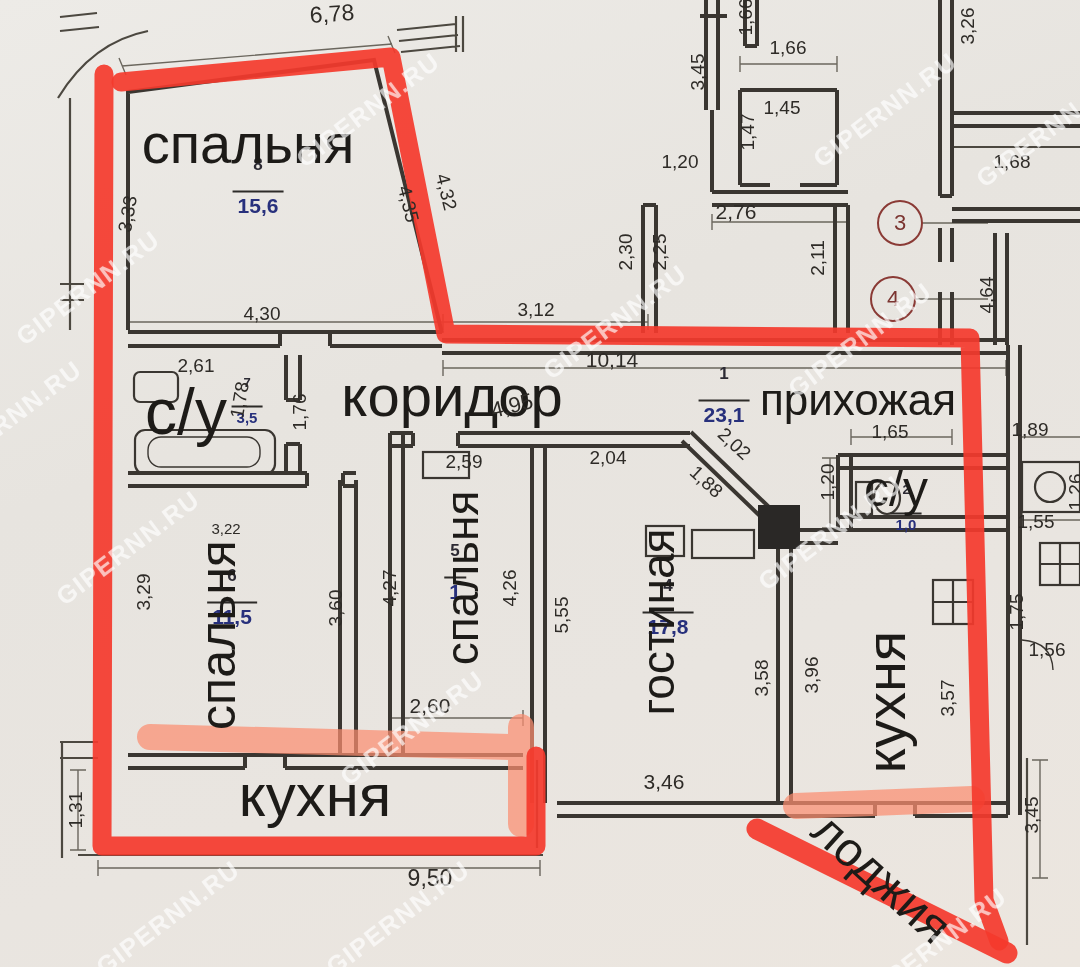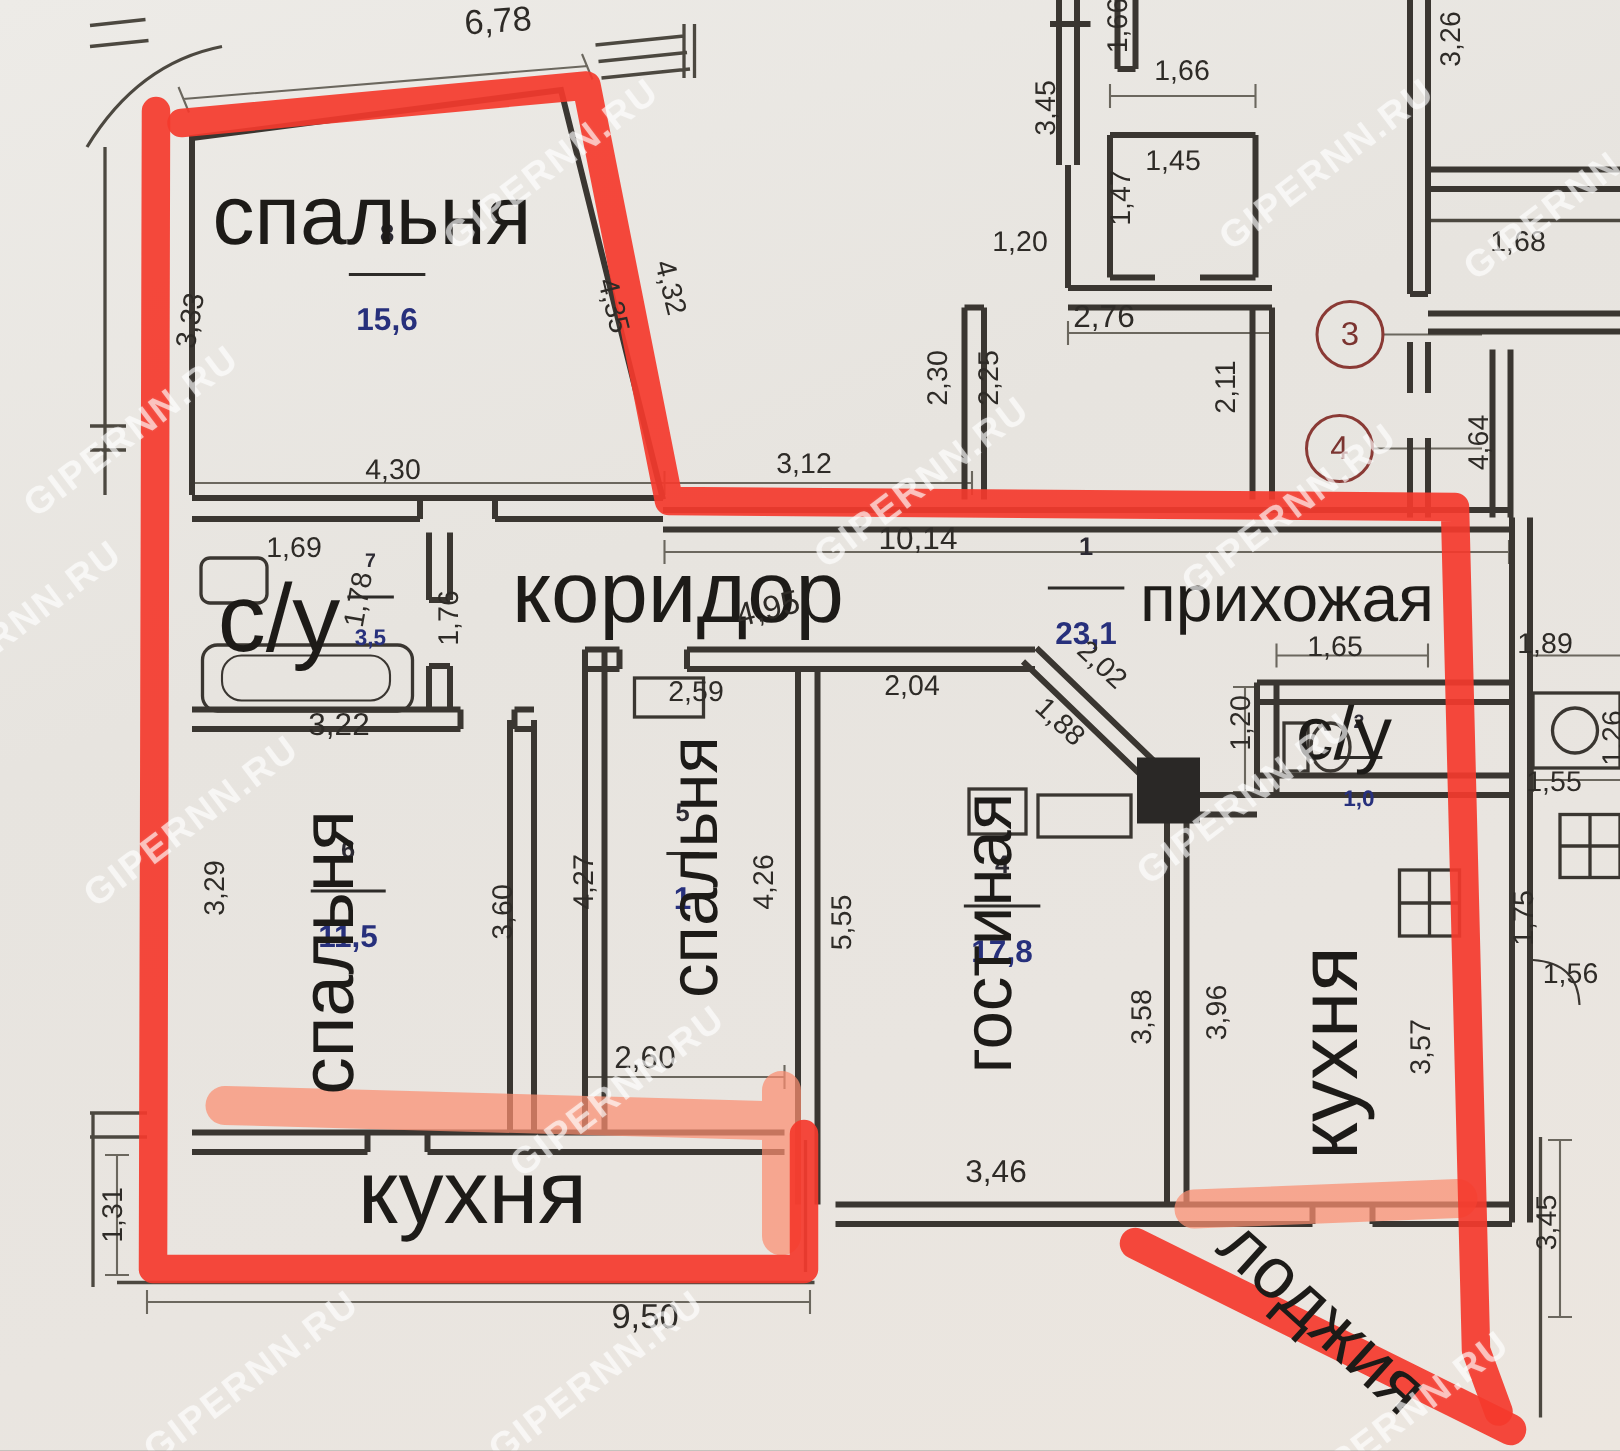--- a/index.html
+++ b/index.html
@@ -14,21 +14,21 @@
   .r80{transform:translate(-50%,-50%) rotate(-80deg);}
   .r76{transform:translate(-50%,-50%) rotate(76deg);}
   .r43{transform:translate(-50%,-50%) rotate(43deg);}
   .rm15{transform:translate(-50%,-50%) rotate(-14deg);}
   .rm4{transform:translate(-50%,-50%) rotate(-4deg);}
   .r42{transform:translate(-50%,-50%) rotate(42deg);}
   .room{color:#1d1b18;letter-spacing:0;}
   .frac{position:absolute;transform:translate(-50%,-50%);display:flex;flex-direction:column;
     align-items:center;line-height:1.05;}
   .fnum{font:bold 17px "Liberation Sans",sans-serif;color:#2c2a33;padding:0 8px;}
-  .fden{font:bold 21px "Liberation Sans",sans-serif;color:#27307c;border-top:2.5px solid #2d2b28;padding:18px 5px 0;margin-top:16px;}
+  .fden{font:bold 21px "Liberation Sans",sans-serif;color:#27307c;border-top:2.5px solid #2d2b28;padding:1px 5px 0;margin-top:16px;}
   .frac.small .fnum{font-size:13px;padding:0 5px;}
   .frac.small .fden{font-size:15px;}
   .marker{position:absolute;transform:translate(-50%,-50%);width:42px;height:42px;border:2.5px solid #8a3a35;
     border-radius:50%;display:flex;align-items:center;justify-content:center;
     font:22px "Liberation Sans",sans-serif;color:#7b3430;background:rgba(236,233,228,.2);}
   .wm{position:absolute;transform:translate(-50%,-50%) rotate(-37deg);
     font:bold 25px "Liberation Sans",sans-serif;letter-spacing:1.5px;
     color:rgba(255,255,255,.62);text-shadow:0 0 2px rgba(255,255,255,.15);}
   #brand{position:absolute;left:368px;top:440px;display:flex;align-items:center;gap:14px;opacity:.78;}
   #brand .btxt{font:bold 86px "Liberation Sans",sans-serif;color:#fff;letter-spacing:2px;line-height:1;}
@@ -181,33 +181,33 @@
   <span class="lbl dim r90" style="left:626px;top:252px">2,30</span>
   <span class="lbl dim r90" style="left:660px;top:252px">2,25</span>
   <span class="lbl dim r90" style="left:818px;top:258px">2,11</span>
   <span class="lbl dim r90" style="left:987px;top:295px">4,64</span>
   <span class="lbl dim r80" style="left:128px;top:214px">3,33</span>
   <span class="lbl dim r76" style="left:408px;top:204px">4,35</span>
   <span class="lbl dim r76" style="left:446px;top:192px">4,32</span>
   <span class="lbl dim" style="left:262px;top:314px">4,30</span>
   <span class="lbl dim" style="left:536px;top:310px">3,12</span>
   <span class="lbl dim" style="left:612px;top:360px;font-size:21px">10,14</span>
-  <span class="lbl dim" style="left:196px;top:366px">1,69</span>
+  <span class="lbl dim" style="left:196px;top:366px">2,61</span>
   <span class="lbl dim r80" style="left:240px;top:400px">1,78</span>
   <span class="lbl dim r90" style="left:300px;top:412px">1,76</span>
   <span class="lbl dim rm15" style="left:512px;top:406px;font-size:22px">4,95</span>
   <span class="lbl dim" style="left:890px;top:432px">1,65</span>
   <span class="lbl dim" style="left:1030px;top:430px">1,89</span>
   <span class="lbl dim r43" style="left:734px;top:444px">2,02</span>
   <span class="lbl dim r43" style="left:706px;top:482px">1,88</span>
   <span class="lbl dim" style="left:608px;top:458px">2,04</span>
   <span class="lbl dim r90" style="left:828px;top:482px">1,20</span>
   <span class="lbl dim" style="left:1036px;top:522px">1,55</span>
   <span class="lbl dim r90" style="left:1076px;top:492px">1,26</span>
-  <span class="lbl dim" style="left:226px;top:484px;font-size:21px">3,22</span>
+  <span class="lbl dim" style="left:226px;top:528px;font-size:15px">3,22</span>
   <span class="lbl dim" style="left:464px;top:462px">2,59</span>
   <span class="lbl dim r90" style="left:144px;top:592px">3,29</span>
   <span class="lbl dim r90" style="left:336px;top:608px">3,60</span>
   <span class="lbl dim r90" style="left:390px;top:588px">4,27</span>
   <span class="lbl dim r90" style="left:510px;top:588px">4,26</span>
   <span class="lbl dim r90" style="left:562px;top:615px">5,55</span>
   <span class="lbl dim r90" style="left:762px;top:678px">3,58</span>
   <span class="lbl dim r90" style="left:812px;top:675px">3,96</span>
   <span class="lbl dim" style="left:664px;top:782px;font-size:21px">3,46</span>
   <span class="lbl dim r90" style="left:948px;top:698px">3,57</span>

